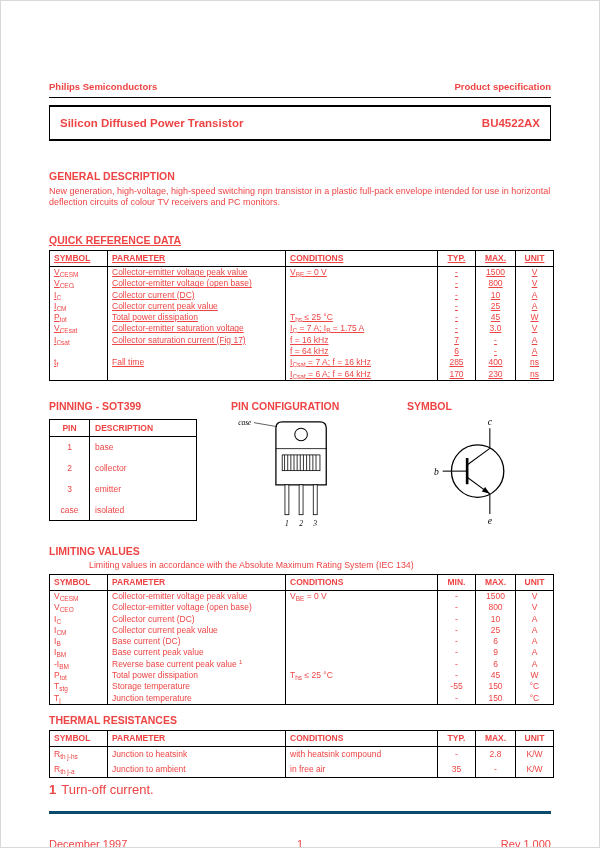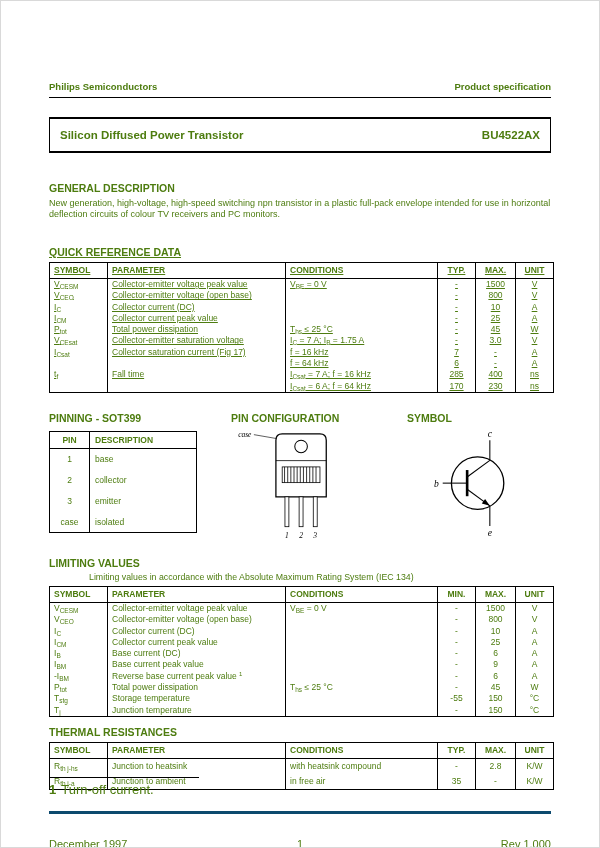--- a/index.html
+++ b/index.html
@@ -1,23 +1,23 @@
 <!DOCTYPE html>
 <html><head>
 <meta charset="utf-8">
 <style>
   * { box-sizing: border-box; margin: 0; padding: 0; }
   html, body { background: #fff; }
   body { display: flex; justify-content: center; font-family: "Liberation Sans", "DejaVu Sans", sans-serif; }
   .page { position: relative; width: 600px; height: 848px; background: #fff;
-          border: 1px solid #d9d9d9; color: #4d7c0f; padding: 80px 48px 0 48px; overflow: hidden; }
+          border: 1px solid #d9d9d9; color: #ef4444; padding: 80px 48px 0 48px; overflow: hidden; }
 
   .doc-header { display: flex; justify-content: space-between; font-size: 9.5px; font-weight: bold; }
   .header-rule { border-top: 1px solid #000; margin-top: 5px; }
-  .title-box { margin-top: 19px; border: 1px solid #000; border-top-width: 2px; border-bottom-width: 2px;
+  .title-box { margin-top: 7px; border: 1px solid #000; border-top-width: 2px; border-bottom-width: 2px;
                display: flex; justify-content: space-between; align-items: center; height: 28px;
                padding: 16px 10px; font-weight: bold; }
   .doc-title, .part-number { font-size: 11.5px; }
 
   .section-heading { font-size: 10.5px; font-weight: bold; }
   .gd { margin-top: 29px; }
   .gd-text { margin-top: 4px; font-size: 9px; line-height: 11px; }
 
   .qrd { margin-top: 26px; text-decoration: underline; }
 

